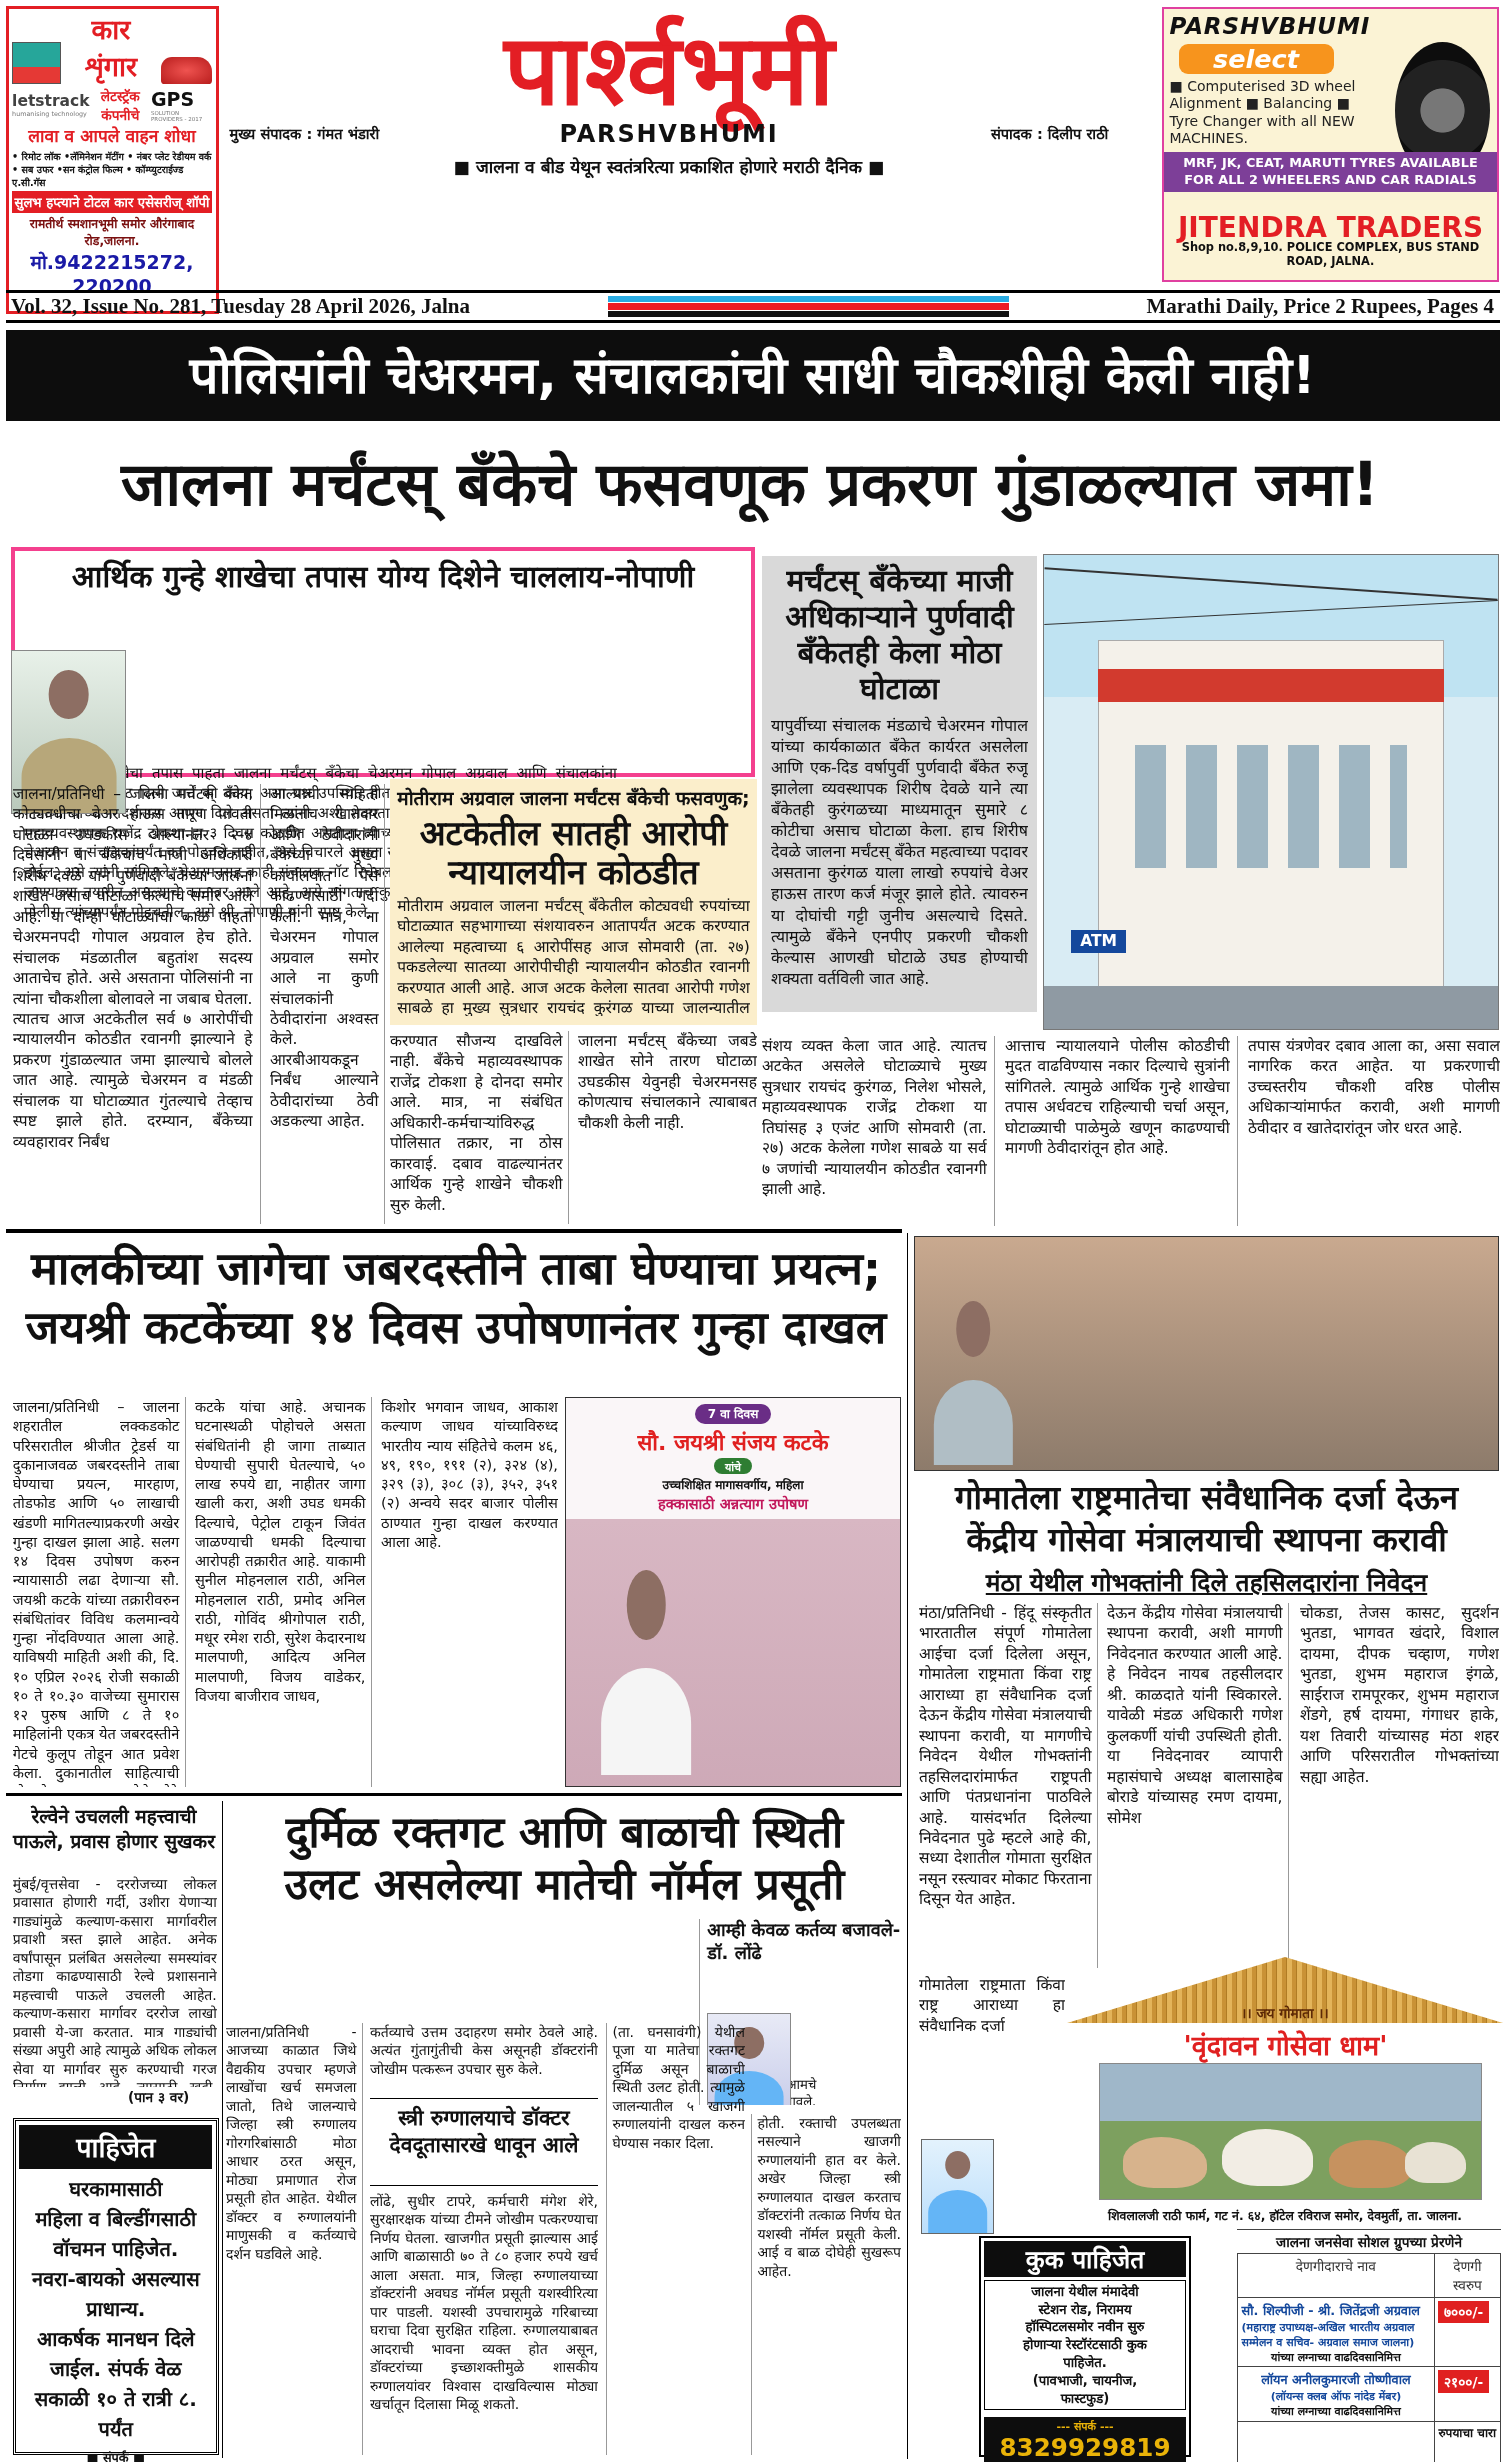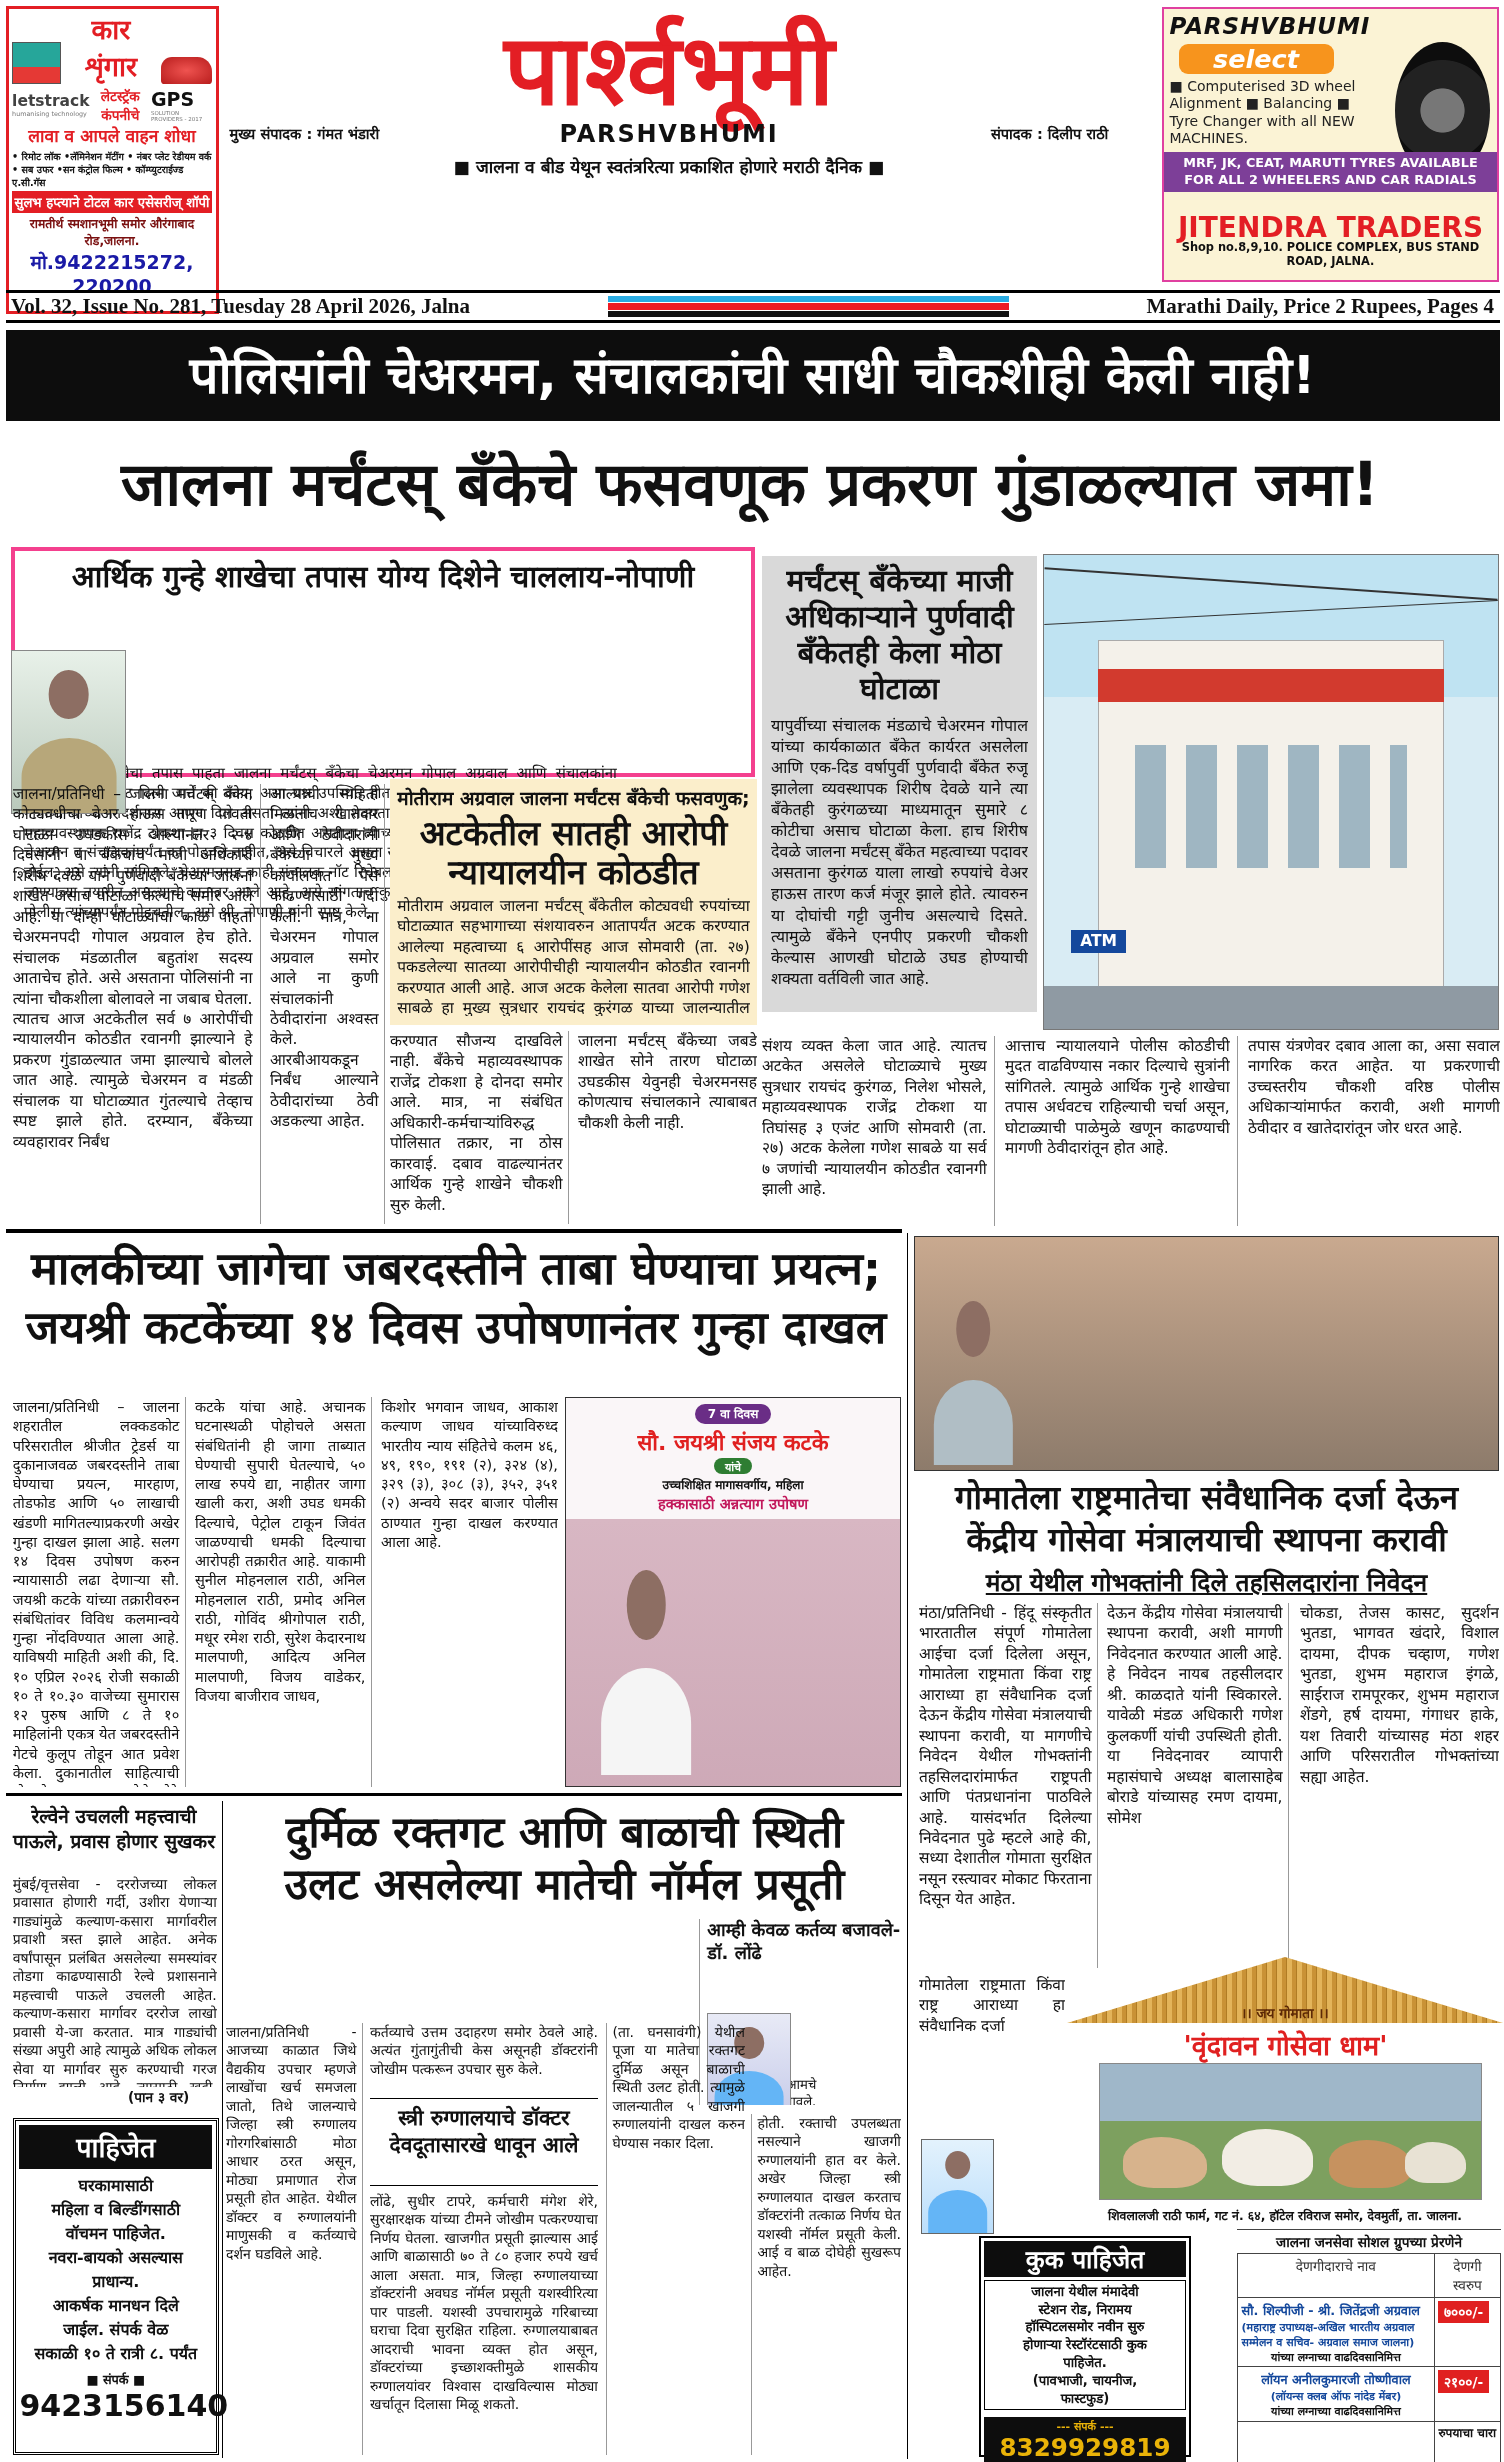--- a/index.html
+++ b/index.html
@@ -212,21 +212,21 @@
 
   <div class="abs rule-h" style="left:5.5px;top:1793px;width:896px;height:2.7px;"></div>
   <div class="abs rule-v" style="left:222px;top:1801px;height:657px;"></div>
 
   <div class="abs b c ovh" style="left:11px;top:1804px;width:206px;height:66px;font-size:19px;line-height:1.3;">रेल्वेने उचलली महत्त्वाची पाऊले, प्रवास होणार सुखकर</div>
   <div class="abs body-txt j ovh" style="left:12.8px;top:1875px;width:204px;height:212px;font-size:14px;">मुंबई/वृत्तसेवा - दररोजच्या लोकल प्रवासात होणारी गर्दी, उशीरा येणाऱ्या गाड्यांमुळे कल्याण-कसारा मार्गावरील प्रवाशी त्रस्त झाले आहेत. अनेक वर्षांपासून प्रलंबित असलेल्या समस्यांवर तोडगा काढण्यासाठी रेल्वे प्रशासनाने महत्त्वाची पाऊले उचलली आहेत. कल्याण-कसारा मार्गावर दररोज लाखो प्रवासी ये-जा करतात. मात्र गाड्यांची संख्या अपुरी आहे त्यामुळे अधिक लोकल सेवा या मार्गावर सुरु करण्याची गरज निर्माण झाली आहे. त्यासाठी खडी, आटगाव,वाशिंद तसेच खडावली या</div>
   <div class="abs b" style="left:128px;top:2087px;font-size:13.7px;">(पान ३ वर)</div>
 
   <div class="abs c" style="left:12.8px;top:2118px;width:206px;height:337px;border:3.6px double #000;padding:3.6px;">
     <div class="b wh" style="background:#0d0d0d;font-size:27px;padding:3.6px 0;">पाहिजेत</div>
-    <div class="b pre" style="font-size:16px;line-height:1.5;margin-top:5.5px;text-align:center;">घरकामासाठी
+    <div class="b pre" style="font-size:20px;line-height:1.5;margin-top:5.5px;text-align:center;">घरकामासाठी
 महिला व बिल्डींगसाठी
 वॉचमन पाहिजेत.
 नवरा-बायको असल्यास
 प्राधान्य.
 आकर्षक मानधन दिले
 जाईल. संपर्क वेळ
 सकाळी १० ते रात्री ८. पर्यंत</div>
     <div class="b" style="font-size:12.8px;margin-top:3.6px;">■ संपर्क ■</div>
     <div class="b" style="font-size:30px;">9423156140</div>
   </div>

